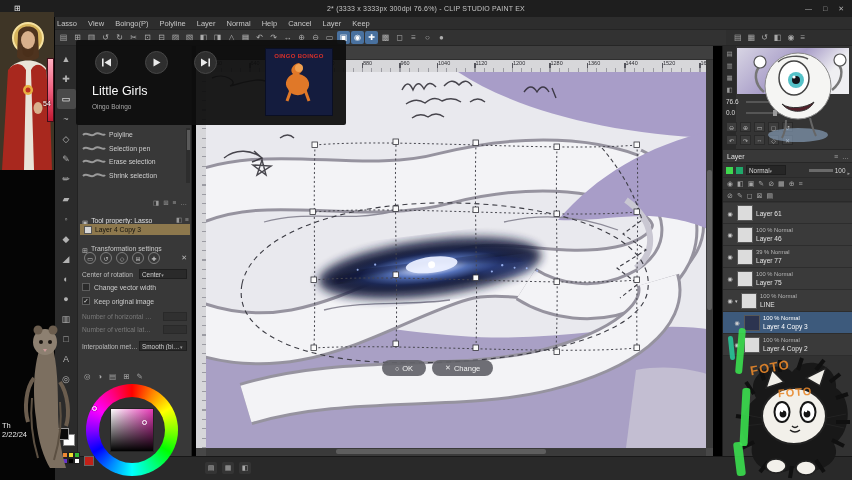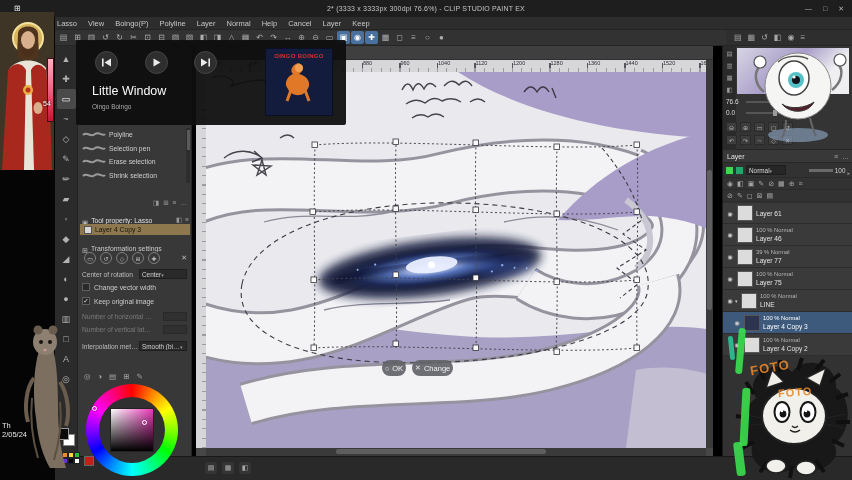--- a/index.html
+++ b/index.html
@@ -74,21 +74,21 @@
 background-size:100% 4px,100% 9px;background-position:16px 8px,16px 3px;background-repeat:repeat-x}
 .ruler-labels{display:flex;padding-left:17px}
 .rlab{flex:0 0 37.5px;font-size:5.5px;color:#2e2e33;line-height:7px}
 .vruler{position:absolute;left:0;top:26px;width:10px;height:376px;background-color:#d7d7da;background-image:repeating-linear-gradient(180deg,#9b9ba2 0 1px,transparent 1px 9.375px);background-size:4px 100%;background-position:6px 0;background-repeat:repeat-y}
 .art{position:absolute;left:10px;top:26px;width:507px;height:376px;display:block}
 .vsb{position:absolute;right:0;top:14px;width:7px;height:388px;background:#3a3a3a}
 .vsb .sb-thumb{position:absolute;left:1px;top:110px;width:5px;height:140px;background:#5e5e5e;border-radius:2px}
 .hsb{position:absolute;left:10px;bottom:0;width:500px;height:8px;background:#3a3a3a}
 .hsb .sb-thumb{position:absolute;top:1px;left:130px;height:5px;width:210px;background:#5e5e5e;border-radius:2px}
 .transform-bar{position:absolute;left:186px;top:314px;display:flex;gap:6px;z-index:5}
-.tbtn{height:16px;padding:0 3px;background:rgba(99,99,105,.92);border-radius:8px;display:flex;align-items:center;gap:3px;font-size:7.5px;color:#f2f2f2}
+.tbtn{height:16px;padding:0 13px;background:rgba(99,99,105,.92);border-radius:8px;display:flex;align-items:center;gap:3px;font-size:7.5px;color:#f2f2f2}
 .tbtn::before{font-size:7px;color:#e8e8e8}
 .tbtn.ok::before{content:"○"}
 .tbtn.cancel::before{content:"✕"}
 
 .rightdock{left:722px;top:46px;width:130px;height:434px;background:#2e2e2e;border-left:1px solid #1c1c1c}
 .nav-panel{position:absolute;left:0;top:0;width:130px;height:104px;background:#343434;border-bottom:1px solid #262626}
 .nav-side{position:absolute;left:0;top:0;width:13px;height:104px;background:#2a2a2a;display:flex;flex-direction:column;align-items:center;gap:4px;padding-top:4px}
 .nv-ico{font-size:6.5px;color:#9a9a9a}
 .nav-preview{position:absolute;left:14px;top:2px;width:112px;height:46px;background:linear-gradient(135deg,#d8d5e4 0%,#a89dc8 45%,#efeff2 75%)}
 .nav-val-row{position:absolute;left:3px;display:flex;align-items:center;gap:3px}
@@ -722,21 +722,21 @@
     <svg width="11" height="11" viewBox="0 0 11 11">
         <path d="M2.5,1.5 L9.5,5.5 L2.5,9.5 Z" fill="#eaeaea"></path>
       </svg>
   </div>
   <div class="pbtn next">
     <svg width="11" height="11" viewBox="0 0 11 11">
         <rect x="8.4" y="1.5" width="1.6" height="8" fill="#eaeaea"></rect>
         <path d="M1,1.5 L7.5,5.5 L1,9.5 Z" fill="#eaeaea"></path>
       </svg>
   </div>
-  <div class="ptitle">Little Window</div>
+  <div class="ptitle">Little Girls</div>
   <div class="partist">Oingo Boingo</div>
   <div class="album">
     <span class="album-title">OINGO BOINGO</span>
     <svg width="40" height="46" viewBox="0 0 40 46">
       <path d="M20,4 C25,7 24,13 20,15 C29,17 33,25 28,31 C25,38 12,38 9,30 C4,24 9,17 14,15 C10,11 14,5 20,4 Z" fill="#e07828"></path>
       <path d="M12,31 L8,42 M26,31 L30,42" stroke="#e07828" stroke-width="3"></path>
       <circle cx="20" cy="9" r="4" fill="#f0a050"></circle>
     </svg>
   </div>
 </div>
@@ -766,21 +766,21 @@
   <circle cx="39" cy="12" r="4.5" fill="#6b5d4e"></circle>
   <circle cx="27" cy="24" r="2" fill="#191410"></circle>
   <circle cx="36" cy="24" r="2" fill="#191410"></circle>
   <path d="M29,31 L33,31 L31,34 Z" fill="#cc9a9a"></path>
   <path d="M20,60 C12,70 10,90 14,104 M46,64 C54,76 56,96 52,108" stroke="#6b5d4e" stroke-width="4" fill="none"></path>
   <path d="M24,140 C18,120 16,100 18,80 M40,142 C46,122 48,102 46,84" stroke="#5c5042" stroke-width="2" fill="none"></path>
 </svg>
 
 <div class="datebox abs">
   <span class="dateline">Th</span>
-  <span class="dateline">2/05/24</span>
+  <span class="dateline">2/22/24</span>
 </div>
 
 <svg class="eyeguy abs" width="100" height="112" viewBox="0 0 100 112">
   <ellipse cx="48" cy="103" rx="30" ry="7" fill="#9ab8d8" opacity=".55"></ellipse>
   <path d="M14,60 C4,52 4,40 10,34" stroke="#777" stroke-width="2.5" fill="none"></path>
   <path d="M82,58 C92,50 94,38 88,32" stroke="#777" stroke-width="2.5" fill="none"></path>
   <circle cx="10" cy="30" r="6" fill="#fff" stroke="#555" stroke-width="1.2"></circle>
   <circle cx="90" cy="28" r="6" fill="#fff" stroke="#555" stroke-width="1.2"></circle>
   <circle cx="48" cy="54" r="33" fill="#f5f5f3" stroke="#8a8a8a" stroke-width="1"></circle>
   <ellipse cx="44" cy="46" rx="15" ry="17" fill="#fff" stroke="#444" stroke-width="1.5"></ellipse>

